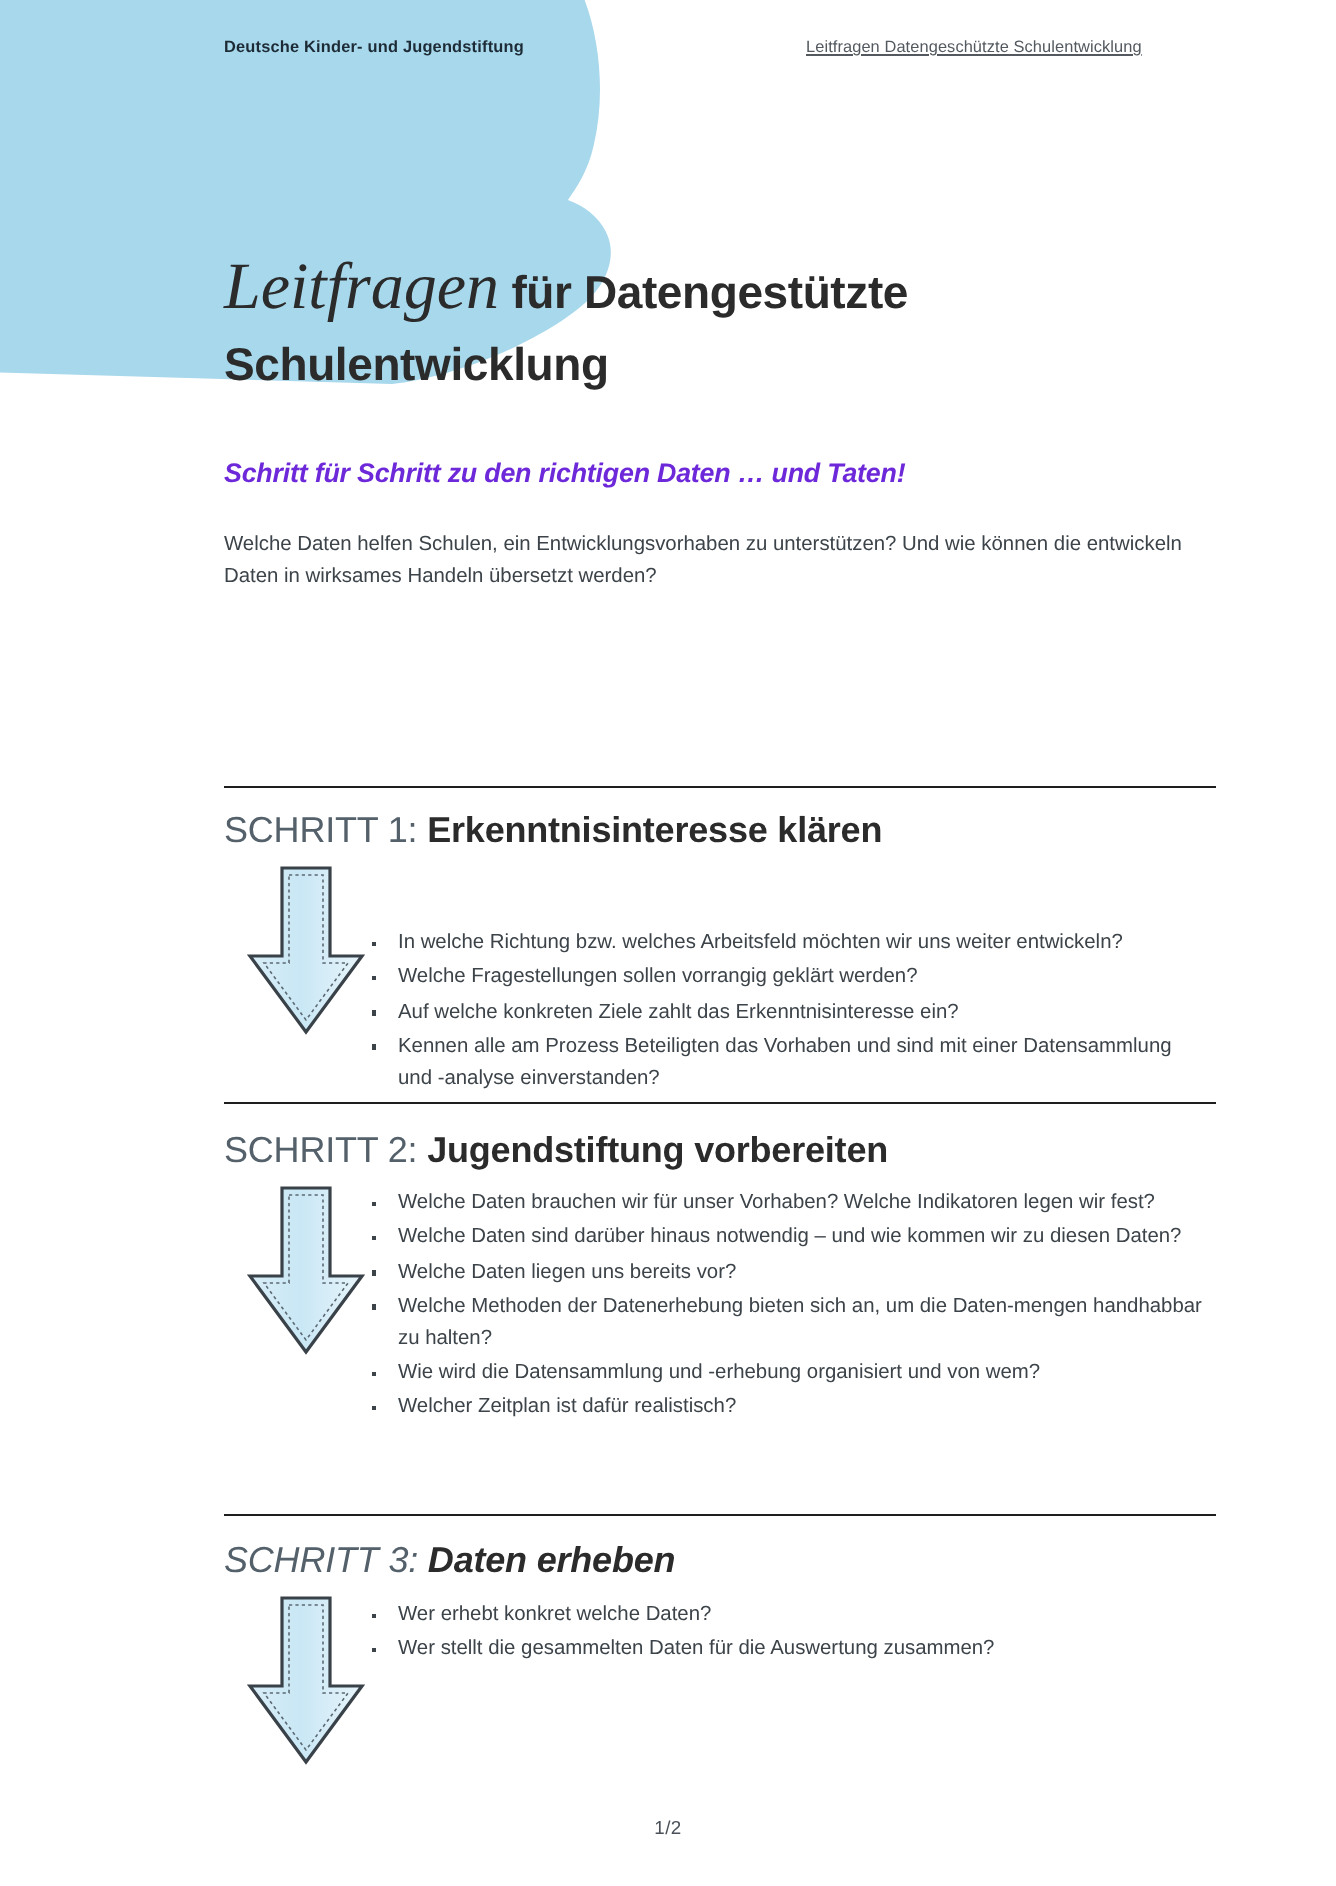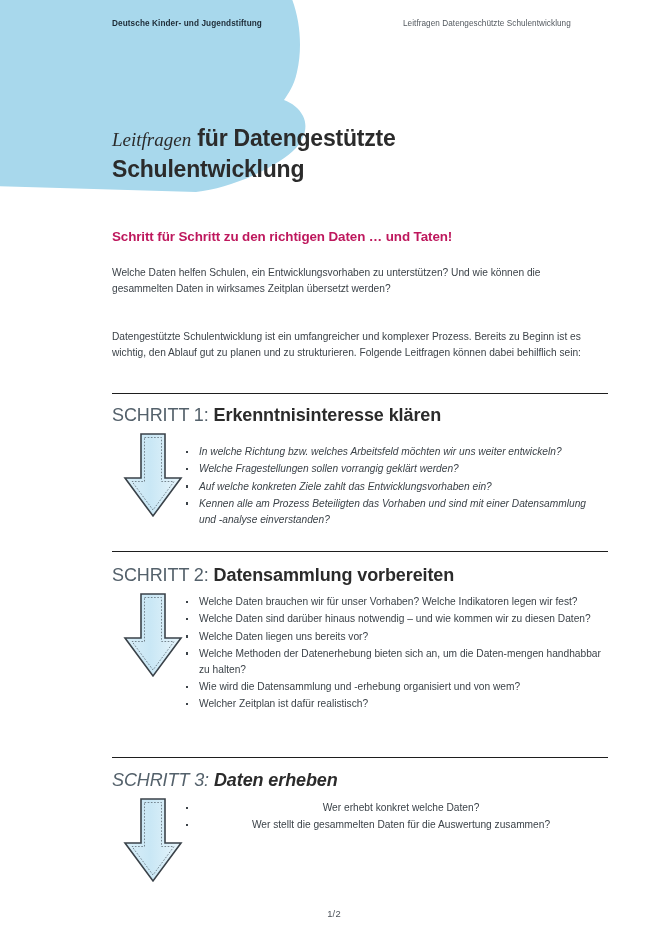--- a/index.html
+++ b/index.html
@@ -51,52 +51,54 @@
   }
   .doc-ref {
     position: absolute;
     left: 403px;
     top: 0;
     font-size: 8.2px;
     font-weight: normal;
     color: #53595f;
     letter-spacing: 0.05px;
     white-space: nowrap;
+    text-decoration: underline;
   }
 
   
   .doc-title {
     position: absolute;
     left: 112px;
     top: 108px;
     width: 440px;
     font-size: 23px;
     font-weight: bold;
     color: #2b2b2b;
     line-height: 1.32;
     letter-spacing: -0.2px;
   }
   .doc-title .italic-lead {
     font-family: "Liberation Serif", serif;
     font-style: italic;
     font-weight: normal;
-    font-size: 19px;
+    font-size: 33px;
     color: #2b2b2b;
     letter-spacing: 0px;
   }
 
   
   .section-head {
     position: absolute;
     left: 112px;
     font-size: 13.4px;
     font-weight: bold;
-    color: #be185d;
+    color: #6d28d9;
     letter-spacing: -0.1px;
     white-space: nowrap;
+    font-style: italic;
   }
   .body-para {
     position: absolute;
     left: 112px;
     width: 490px;
     font-size: 10.2px;
     color: #3c4349;
     line-height: 1.58;
   }
 
@@ -184,52 +186,51 @@
 
   <div class="running-head">
     <div class="org-name">Deutsche Kinder- und Jugendstiftung</div>
     <div class="doc-ref">Leitfragen Datengeschützte Schulentwicklung</div>
   </div>
 
   <h1 class="doc-title"><span class="italic-lead">Leitfragen</span><span> für Datengestützte Schulentwicklung</span></h1>
 
   <div class="section-head" style="top:229px;">Schritt für Schritt zu den richtigen Daten … und Taten!</div>
 
-  <div class="body-para" style="top:265px;">Welche Daten helfen Schulen, ein Entwicklungsvorhaben zu unterstützen? Und wie können die gesammelten Daten in wirksames Zeitplan übersetzt werden?</div>
-
-  <div class="body-para" style="top:329px;">Datengestützte Schulentwicklung ist ein umfangreicher und komplexer Prozess. Bereits zu Beginn ist es wichtig, den Ablauf gut zu planen und zu strukturieren. Folgende Leitfragen können dabei behilflich sein:</div>
+  <div class="body-para" style="top:265px;">Welche Daten helfen Schulen, ein Entwicklungsvorhaben zu unterstützen? Und wie können die entwickeln Daten in wirksames Handeln übersetzt werden?</div>
+
 
   <div class="rule" style="top:393px;"></div>
 
   <div class="step-head" style="top:405px;"><span>SCHRITT 1: </span><span class="step-title">Erkenntnisinteresse klären</span></div>
 
   <div class="arrow-wrap" style="top:430px;">
     <svg width="74" height="90" viewBox="0 0 74 90">
       <defs>
         <linearGradient id="ag1" x1="0" y1="0" x2="1" y2="0">
           <stop offset="0%" stop-color="#d9eef8"></stop>
           <stop offset="45%" stop-color="#c9e7f5"></stop>
           <stop offset="100%" stop-color="#e8f5fb"></stop>
         </linearGradient>
       </defs>
       <path d="M 25 4 L 49 4 L 49 48 L 65 48 L 37 86 L 9 48 L 25 48 Z" fill="url(#ag1)" stroke="#3a4249" stroke-width="1.6" stroke-linejoin="miter"></path>
       <path d="M 28.5 7.5 L 45.5 7.5 L 45.5 51.5 L 58 51.5 L 37 80 L 16 51.5 L 28.5 51.5 Z" fill="none" stroke="#5c6a73" stroke-width="0.8" stroke-dasharray="1.6 1.6"></path>
     </svg>
   </div>
 
-  <ul class="q-list" style="top:444px;font-style:italic;">
+  <ul class="q-list" style="top:464px;">
     <li>In welche Richtung bzw. welches Arbeitsfeld möchten wir uns weiter entwickeln?</li>
     <li>Welche Fragestellungen sollen vorrangig geklärt werden?</li>
-    <li>Auf welche konkreten Ziele zahlt das Entwicklungsvorhaben ein?</li>
+    <li>Auf welche konkreten Ziele zahlt das Erkenntnisinteresse ein?</li>
     <li>Kennen alle am Prozess Beteiligten das Vorhaben und sind mit einer Datensammlung und -analyse einverstanden?</li>
   </ul>
 
   <div class="rule" style="top:551px;"></div>
 
-  <div class="step-head" style="top:565px;"><span>SCHRITT 2: </span><span class="step-title">Datensammlung vorbereiten</span></div>
+  <div class="step-head" style="top:565px;"><span>SCHRITT 2: </span><span class="step-title">Jugendstiftung vorbereiten</span></div>
 
   <div class="arrow-wrap" style="top:590px;">
     <svg width="74" height="90" viewBox="0 0 74 90">
       <defs>
         <linearGradient id="ag2" x1="0" y1="0" x2="1" y2="0">
           <stop offset="0%" stop-color="#d9eef8"></stop>
           <stop offset="45%" stop-color="#c9e7f5"></stop>
           <stop offset="100%" stop-color="#e8f5fb"></stop>
         </linearGradient>
       </defs>
@@ -258,20 +259,20 @@
           <stop offset="0%" stop-color="#d9eef8"></stop>
           <stop offset="45%" stop-color="#c9e7f5"></stop>
           <stop offset="100%" stop-color="#e8f5fb"></stop>
         </linearGradient>
       </defs>
       <path d="M 25 4 L 49 4 L 49 48 L 65 48 L 37 86 L 9 48 L 25 48 Z" fill="url(#ag3)" stroke="#3a4249" stroke-width="1.6" stroke-linejoin="miter"></path>
       <path d="M 28.5 7.5 L 45.5 7.5 L 45.5 51.5 L 58 51.5 L 37 80 L 16 51.5 L 28.5 51.5 Z" fill="none" stroke="#5c6a73" stroke-width="0.8" stroke-dasharray="1.6 1.6"></path>
     </svg>
   </div>
 
-  <ul class="q-list" style="top:800px;text-align:center;">
+  <ul class="q-list" style="top:800px;">
     <li>Wer erhebt konkret welche Daten?</li>
     <li>Wer stellt die gesammelten Daten für die Auswertung zusammen?</li>
   </ul>
 
   <div class="page-num">1/2</div>
 
 </div>
 
 </body></html>

